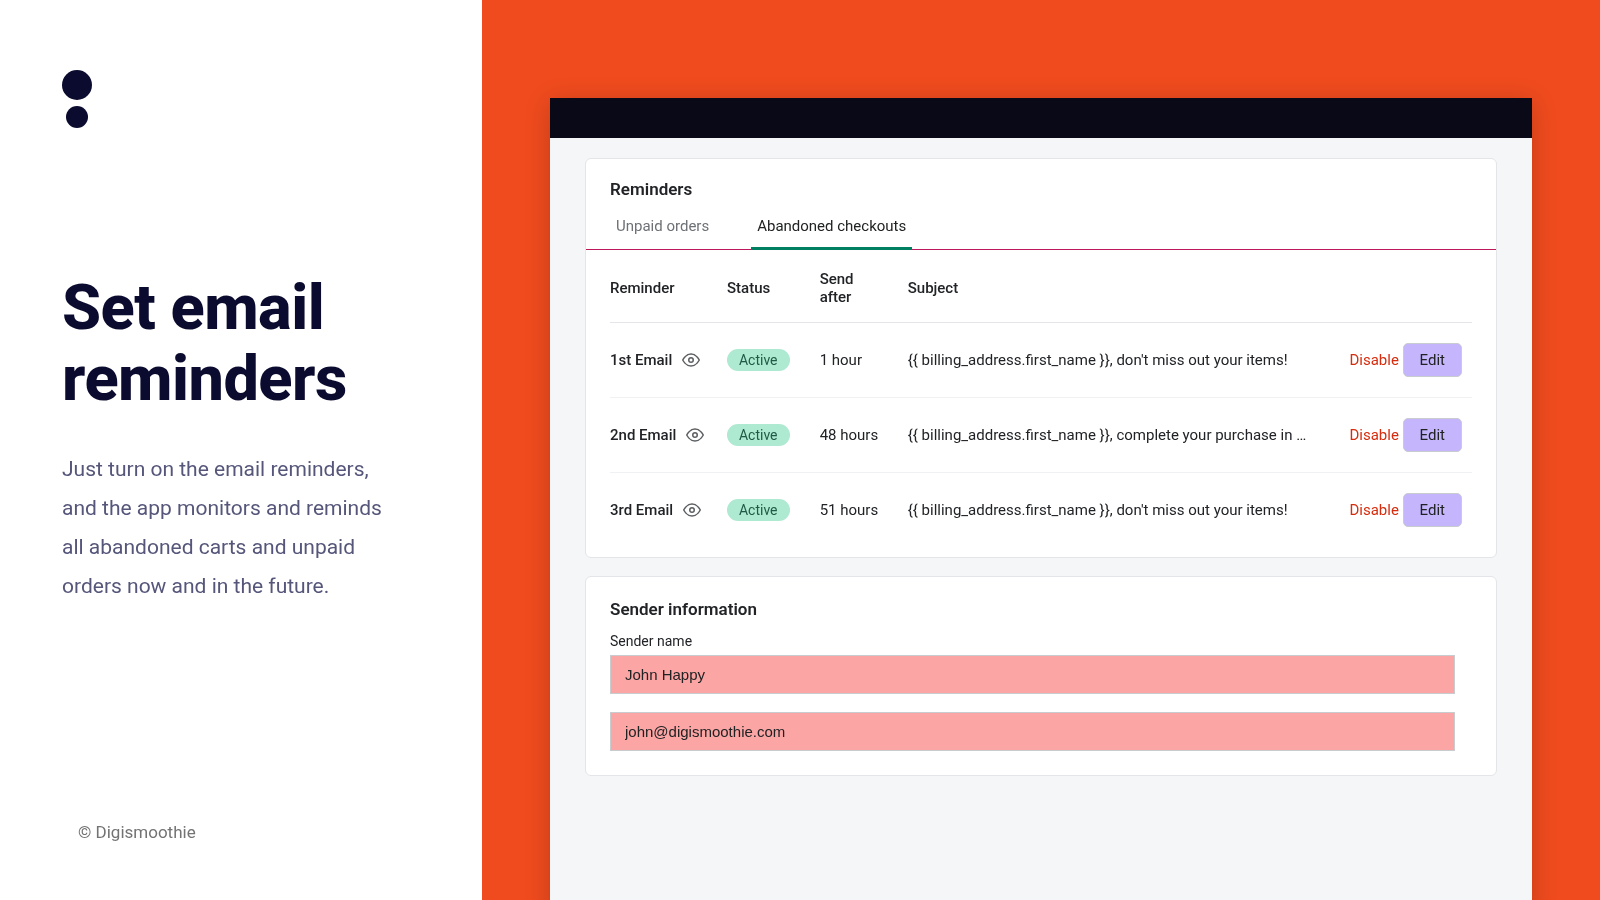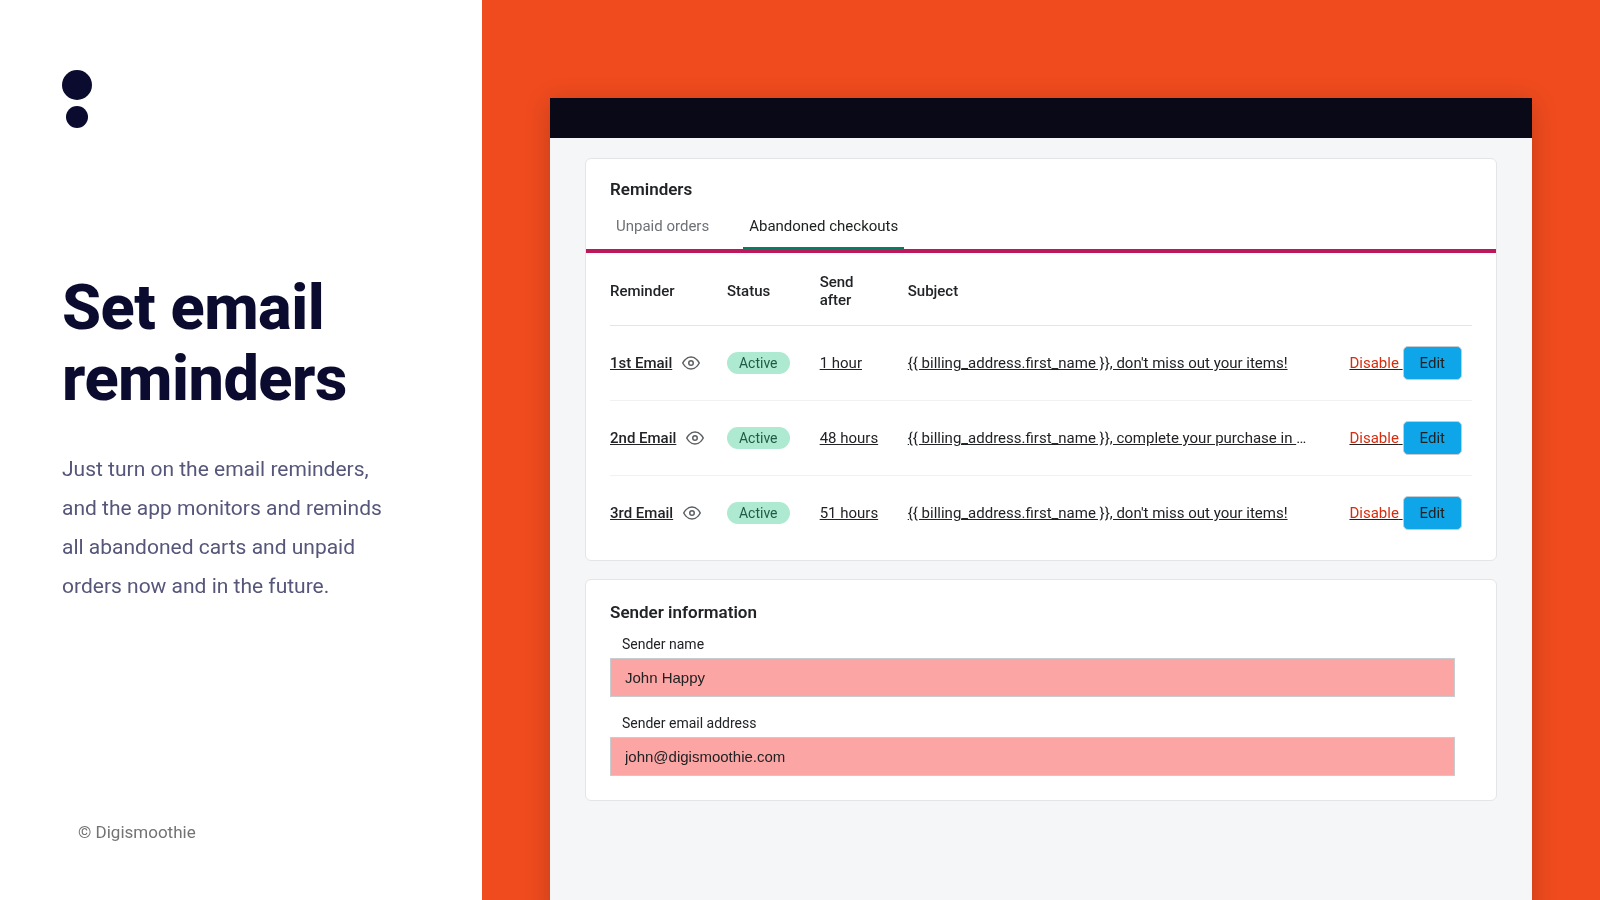--- a/index.html
+++ b/index.html
@@ -12,41 +12,41 @@
   .headline { font-size: 63px; font-weight: 800; color: #0A0B2E; line-height: 1.12; letter-spacing: -0.5px; margin-bottom: 36px; }
   .body-copy { font-size: 21px; line-height: 1.85; color: #55567a; font-weight: 400; max-width: 340px; }
   .copyright { position: absolute; bottom: 58px; left: 78px; font-size: 17px; color: #737373; }
   .right-panel { flex: 1; background: #EF4B1E; position: relative; padding: 98px 68px 0 68px; }
   .screenshot-frame { width: 100%; height: 820px; background: #ffffff; border-radius: 0; overflow: hidden; box-shadow: 0 4px 24px rgba(0,0,0,0.18); }
   .window-bar { height: 40px; background: #090918; }
   .app-body { background: #f5f6f7; padding: 20px 35px 0 35px; height: calc(100% - 40px); }
   .card { background: #ffffff; border: 1px solid #e3e5e8; border-radius: 6px; margin-bottom: 18px; }
   .card-header { padding: 20px 24px 0 24px; }
   .card-title { font-size: 17px; font-weight: 600; color: #212326; margin-bottom: 18px; }
-  .tabs { display: flex; gap: 28px; border-bottom: 4px solid #be185d; padding: 0 24px; }
+  .tabs { display: flex; gap: 36px; border-bottom: 1px solid #be185d; padding: 0 24px; }
   .tab { font-size: 15px; color: #6d7175; padding: 0 6px 12px 6px; cursor: pointer; }
   .tab.active { color: #202223; border-bottom: 3px solid #008060; margin-bottom: -1px; }
   .table-wrap { padding: 0 24px 10px 24px; }
   table { width: 100%; border-collapse: collapse; }
   thead th { text-align: left; font-size: 15px; font-weight: 500; color: #212326; padding: 20px 10px 16px 10px; border-bottom: 1px solid #e3e5e8; }
   thead th:first-child { padding-left: 0; }
-  tbody td { padding: 20px 10px; border-bottom: 1px solid #f0f1f2; font-size: 15px; color: #212326; vertical-align: middle; text-decoration: underline; }
+  tbody td { padding: 20px 10px; border-bottom: 1px solid #f0f1f2; font-size: 15px; color: #212326; vertical-align: middle; }
   tbody tr:last-child td { border-bottom: none; }
   tbody td:first-child { padding-left: 0; font-weight: 500; }
   .name-cell { display: flex; align-items: center; gap: 10px; }
   .eye-icon { display: inline-flex; }
   .badge { display: inline-block; background: #aee9d1; color: #1f5b46; font-size: 14px; padding: 3px 12px; border-radius: 14px; }
   .subject-cell { max-width: 420px; white-space: nowrap; overflow: hidden; text-overflow: ellipsis; color: #212326; }
   .actions-cell { text-align: right; white-space: nowrap; }
   .link-disable { color: #d72c0d; font-size: 15px; cursor: pointer; }
-  .btn-edit { display: inline-block; background: #0ea5e9; border: 1px solid #c9cccf; border-radius: 5px; padding: 7px 16px; font-size: 15px; color: #202223; cursor: pointer; }
+  .btn-edit { display: inline-block; background: #c4b5fd; border: 1px solid #c9cccf; border-radius: 5px; padding: 7px 16px; font-size: 15px; color: #202223; cursor: pointer; }
   .sender-card { padding: 22px 41px 24px 24px; }
   .sender-title { font-size: 17px; font-weight: 600; color: #212326; margin-bottom: 14px; }
   .sender-desc { font-size: 15px; color: #6d7175; margin-bottom: 18px; }
-  .field-label { font-size: 14px; color: #212326; margin-bottom: 6px; display: block; margin-left: 12px; }
+  .field-label { font-size: 14px; color: #212326; margin-bottom: 6px; display: block; }
   .text-input { width: 100%; border: 1px solid #c9cccf; border-radius: 0; padding: 10px 14px; font-size: 15px; color: #202223; margin-bottom: 18px; outline: none; background:#fca5a5; }
   .text-input:last-child { margin-bottom: 0; }
   .col-reminder { width: 130px; }
   .col-status { width: 100px; }
   .col-sendafter { width: 110px; }
   .col-subject { }
   .col-actions { width: 170px; }
 </style>
 </head>
 <body>
@@ -156,20 +156,19 @@
                 </tr>
               </tbody>
             </table>
           </div>
         </div>
 
         <div class="card sender-card">
           <div class="sender-title">Sender information</div>
           <label class="field-label">Sender name</label>
           <input class="text-input" type="text" value="John Happy" style="">
-          <label class="field-label">Sender email address</label>
           <input class="text-input" type="text" value="john@digismoothie.com" style="">
         </div>
 
       </div>
     </div>
   </div>
 </div>
 
 </body></html>

